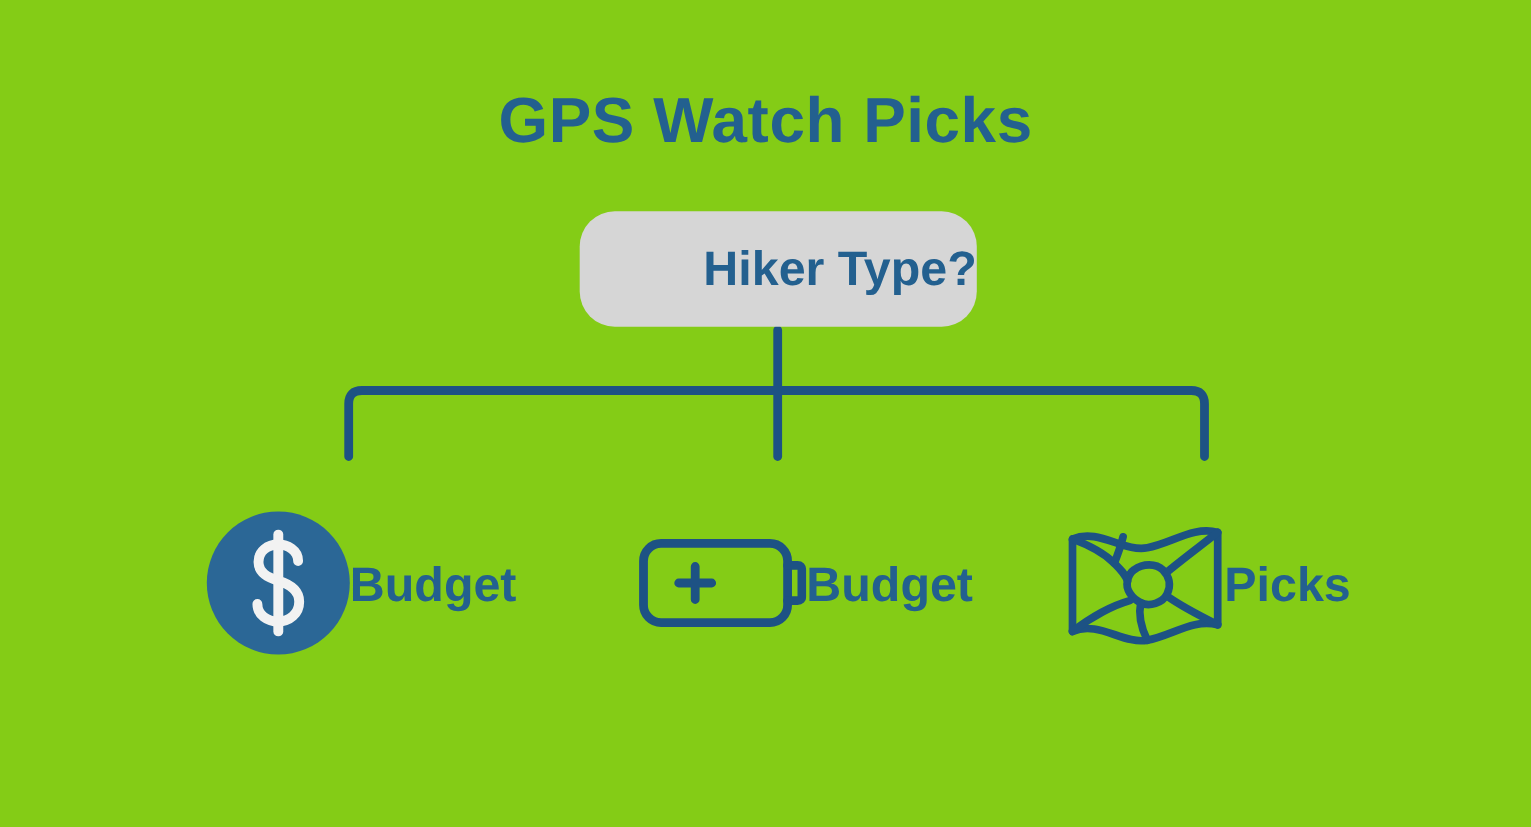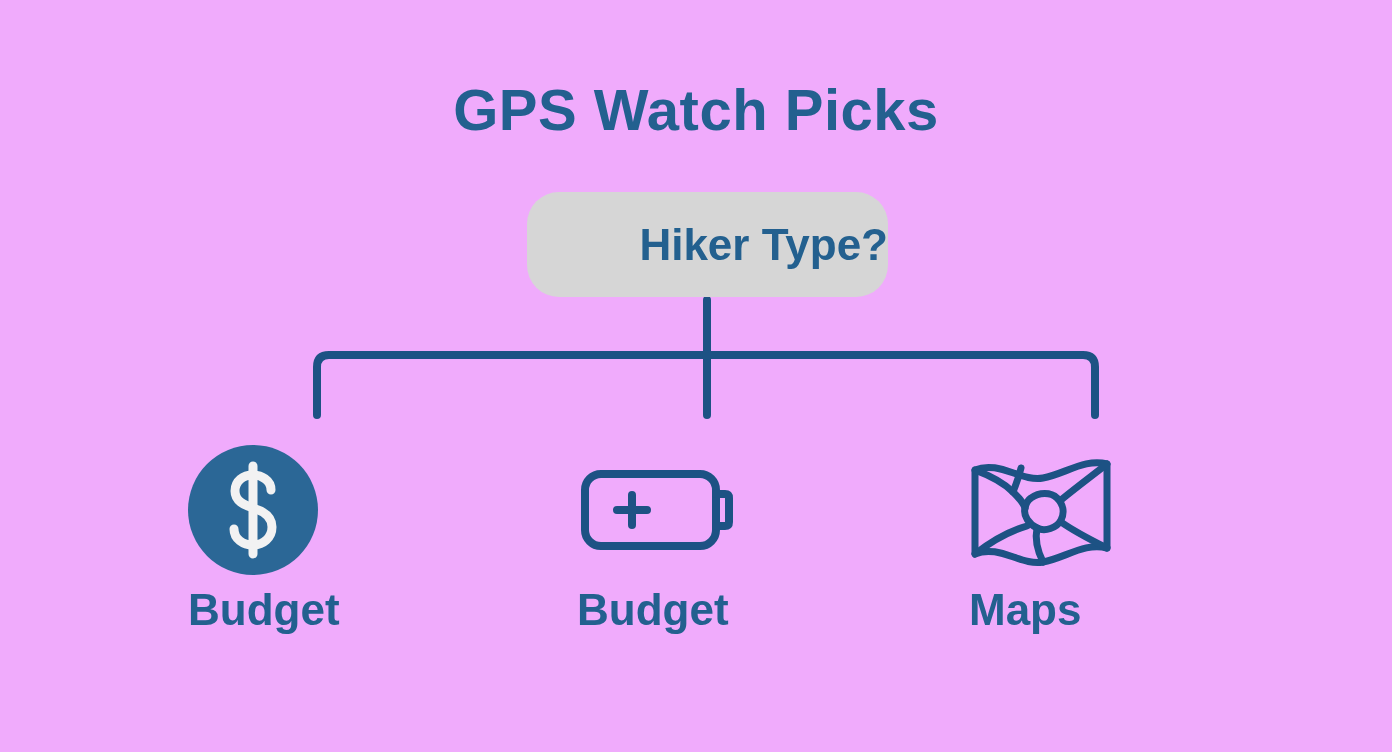--- a/index.html
+++ b/index.html
@@ -10,21 +10,21 @@
     width: 1392px;
     height: 752px;
     background: #e3e3e3;
     font-family: "Liberation Sans", sans-serif;
     overflow: hidden;
   }
   #canvas {
     position: relative;
     width: 1392px;
     height: 752px;
-    background: #f0abfc;
+    background: #84cc16;
   }
 
   
   #page-title {
     position: absolute;
     left: 0;
     top: 74px;
     width: 1392px;
     text-align: center;
     font-size: 58px;
@@ -62,26 +62,26 @@
     left: 0;
     top: 0;
     width: 1392px;
     height: 752px;
     pointer-events: none;
   }
 
   
   .branch {
     position: absolute;
-    top: 440px;
+    top: 430px;
     width: 260px;
     height: 200px;
     display: flex;
-    flex-direction: column;
-    align-items: flex-start;
+    flex-direction: row;
+    align-items: center;
   }
   #branch-budget  { left: 188px; }
   #branch-battery { left: 577px; }
   #branch-maps    { left: 969px; }
 
   .branch-icon {
     height: 140px;
     display: flex;
     align-items: center;
     justify-content: center;
@@ -166,16 +166,16 @@
 
           <path d="M6,18 C22,24 34,30 44,40 C50,46 54,50 56,56"></path>
           <path d="M138,12 C120,26 104,38 92,48"></path>
           <path d="M6,102 C24,88 44,78 58,74"></path>
           <path d="M138,96 C122,88 106,80 92,70"></path>
           <path d="M68,76 C66,86 68,98 74,110"></path>
           <path d="M44,40 C48,30 50,24 52,16"></path>
         </g>
       </svg>
     </div>
-    <div class="branch-label">Maps</div>
+    <div class="branch-label">Picks</div>
   </div>
 
 </div>
 
 </body></html>

